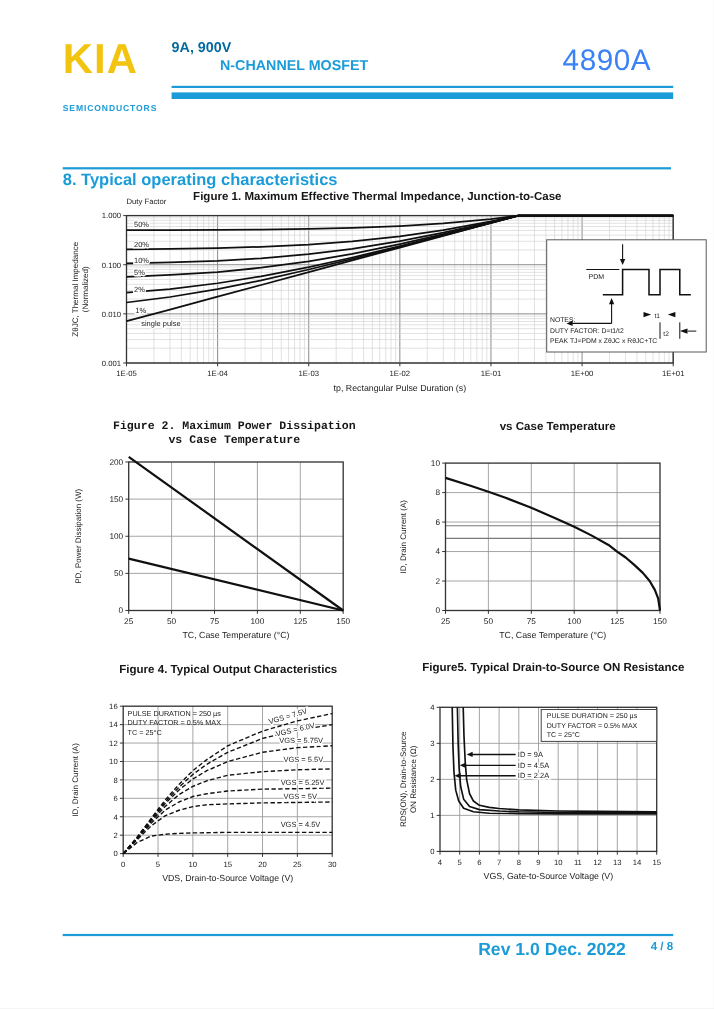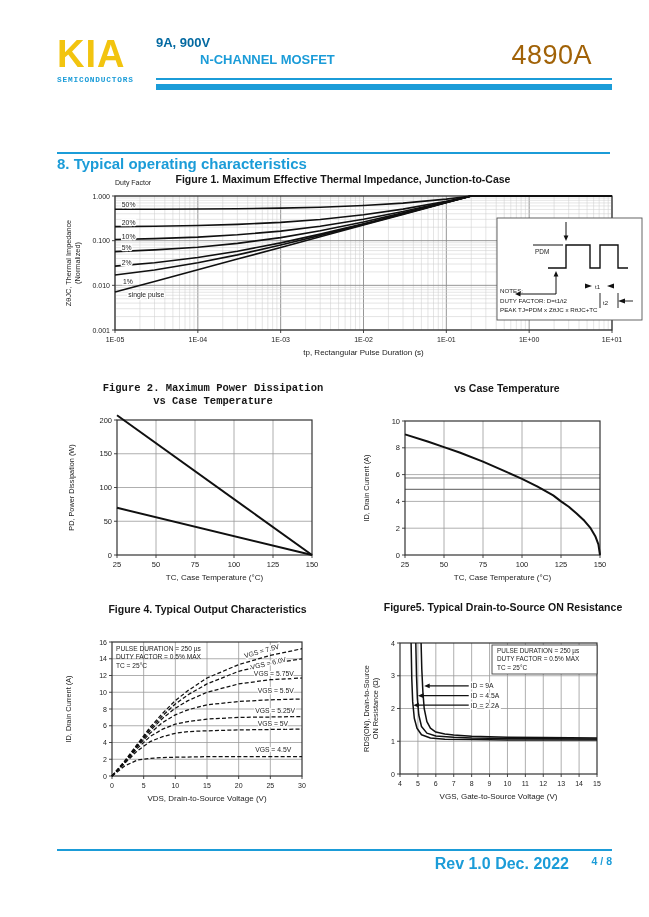--- a/index.html
+++ b/index.html
@@ -1,23 +1,23 @@
 <!DOCTYPE html>
 <html><head>
 <meta charset="utf-8">
 <style>
   html,body{margin:0;padding:0;background:#e9e9e9;}
   .page{position:relative;width:649px;height:917px;background:#ffffff;margin:0 auto;
         font-family:"Liberation Sans",sans-serif;overflow:hidden;}
   .abs{position:absolute;}
   .logo{left:57px;top:34px;font-size:38px;font-weight:bold;color:#f2c40f;letter-spacing:1px;line-height:40px;}
-  .logo-sub{left:57px;top:76px;font-size:7.8px;font-weight:bold;color:#1b9cd8;letter-spacing:0.8px;font-family:Liberation Mono, monospace;}
+  .logo-sub{left:57px;top:94px;font-size:7.8px;font-weight:bold;color:#1b9cd8;letter-spacing:0.8px;}
   .hdr-rating{left:156px;top:35px;color:#0369a1;font-weight:bold;font-size:13px;}
   .hdr-type{left:156px;top:52px;color:#1b9cd8;font-weight:bold;font-size:13px;margin-left:44px;}
-  .part-number{right:57px;top:40px;color:#a16207;font-size:27px;letter-spacing:0.5px;}
+  .part-number{right:57px;top:40px;color:#3b82f6;font-size:27px;letter-spacing:0.5px;}
   .rule-thin{left:156px;top:78px;width:456px;height:1.5px;background:#1b9cd8;}
   .rule-thick{left:156px;top:84px;width:456px;height:6px;background:#1b9cd8;}
   .section-title{left:57px;top:131px;font-size:15px;color:#1b9cd8;font-weight:600;margin-top:24px;}
   .section-underline{left:57px;top:152px;width:553px;height:1.5px;background:#1b9cd8;}
   .fig-title{position:absolute;font-size:10.5px;font-weight:bold;color:#161616;text-align:center;line-height:13px;}
   .t1{left:53px;top:173px;width:580px;}
   .t2{left:78px;top:382px;width:270px;font-family:Liberation Mono, monospace;}
   .t3{left:372px;top:382px;width:270px;}
   .t4{left:65px;top:603px;width:285px;}
   .t5{left:368px;top:601px;width:270px;}

